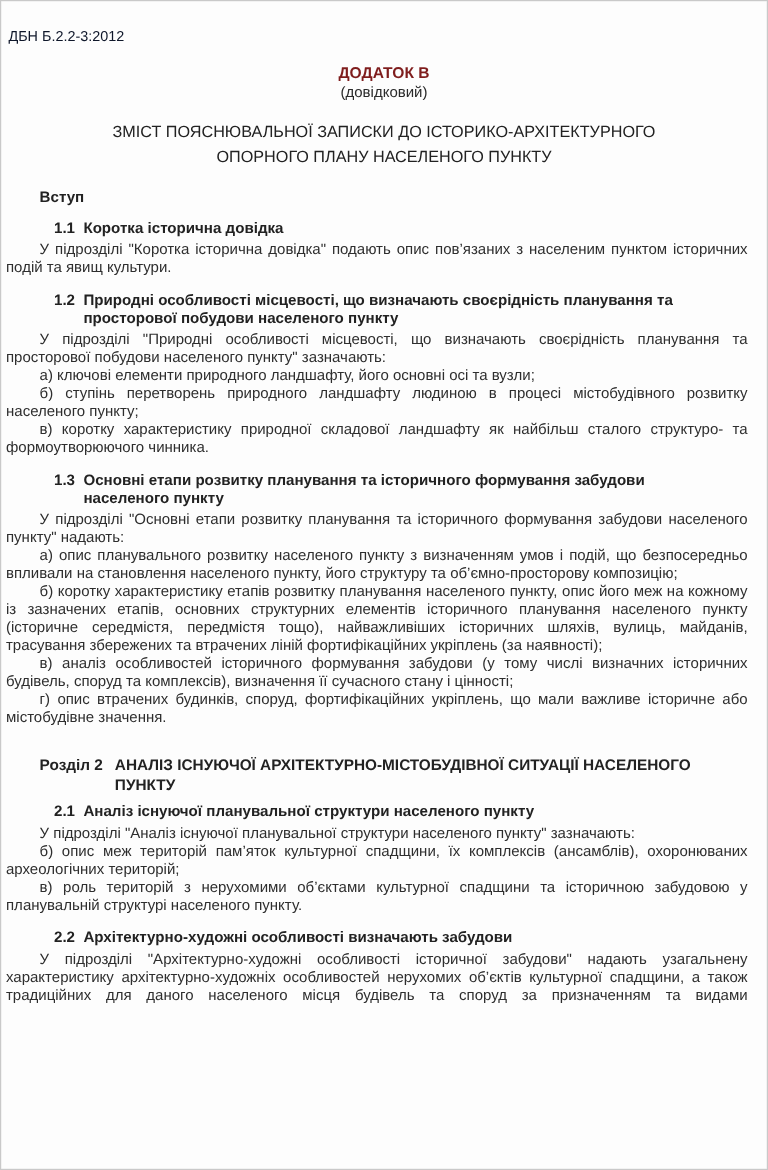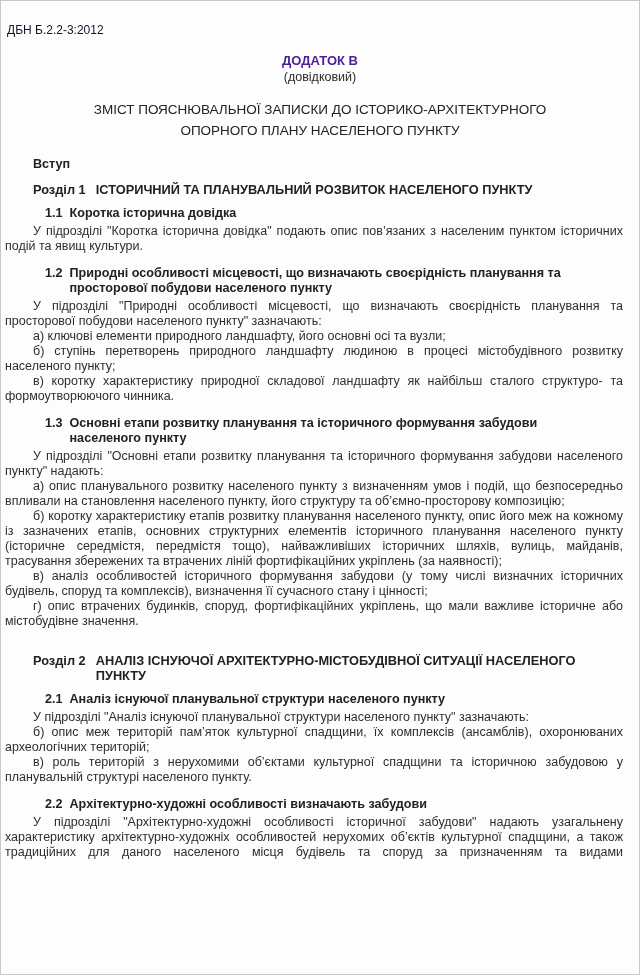--- a/index.html
+++ b/index.html
@@ -27,21 +27,21 @@
     font-size: 12px;
     line-height: 14px;
     color: #0f172a;
   }
   .appendix-title {
     text-align: center;
     font-weight: bold;
     font-size: 13px;
     margin-top: 16px;
     line-height: 15px;
-    color: #4c1d95;
+    color: #7f1d1d;
   }
   .appendix-kind {
     text-align: center;
     font-size: 12.5px;
     margin-top: 2px;
     line-height: 15px;
   }
   .appendix-heading {
     text-align: center;
     font-weight: normal;
@@ -112,24 +112,20 @@
   <div class="doc-header">ДБН Б.2.2-3:2012</div>
 
   <div class="appendix-title">ДОДАТОК В</div>
 
   <div class="appendix-kind">(довідковий)</div>
 
   <div class="appendix-heading">ЗМІСТ ПОЯСНЮВАЛЬНОЇ ЗАПИСКИ ДО ІСТОРИКО-АРХІТЕКТУРНОГО ОПОРНОГО ПЛАНУ НАСЕЛЕНОГО ПУНКТУ</div>
 
   <div class="content">
       <div class="block h-plain">Вступ</div>
-      <div class="block h-chapter">
-        <span class="num">Розділ 1</span>
-        <span class="txt">ІСТОРИЧНИЙ ТА ПЛАНУВАЛЬНИЙ РОЗВИТОК НАСЕЛЕНОГО ПУНКТУ</span>
-      </div>
       <div class="block h-section">
         <span class="num">1.1</span>
         <span class="txt">Коротка історична довідка</span>
       </div>
       <div class="block p">У підрозділі "Коротка історична довідка" подають опис пов’язаних з населеним пунктом історичних подій та явищ культури.</div>
       <div class="block h-section">
         <span class="num">1.2</span>
         <span class="txt">Природні особливості місцевості, що визначають своєрідність планування та просторової побудови населеного пункту</span>
       </div>
       <div class="block p">У підрозділі "Природні особливості місцевості, що визначають своєрідність планування та просторової побудови населеного пункту" зазначають:</div>

